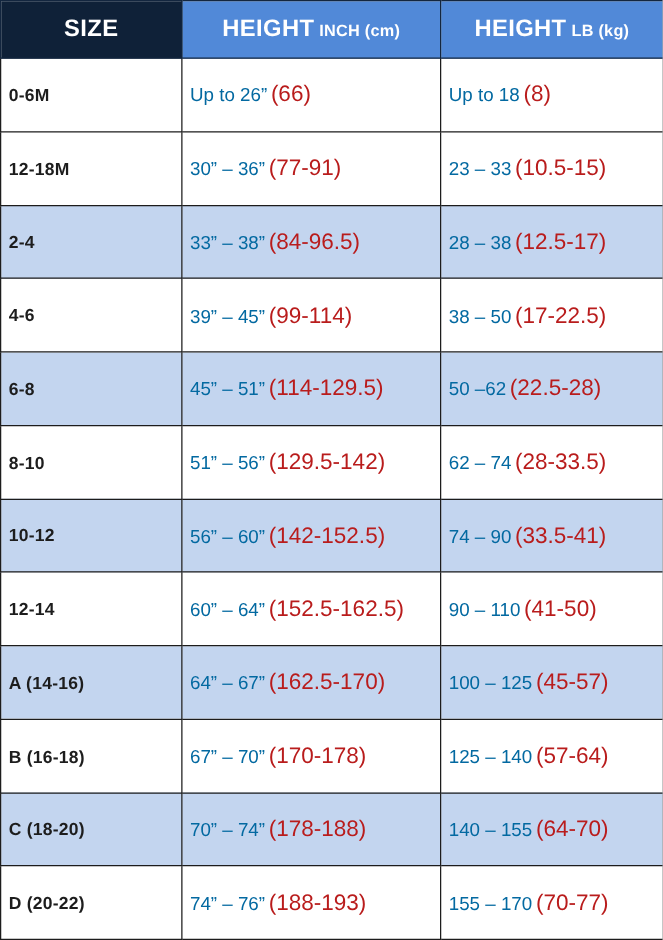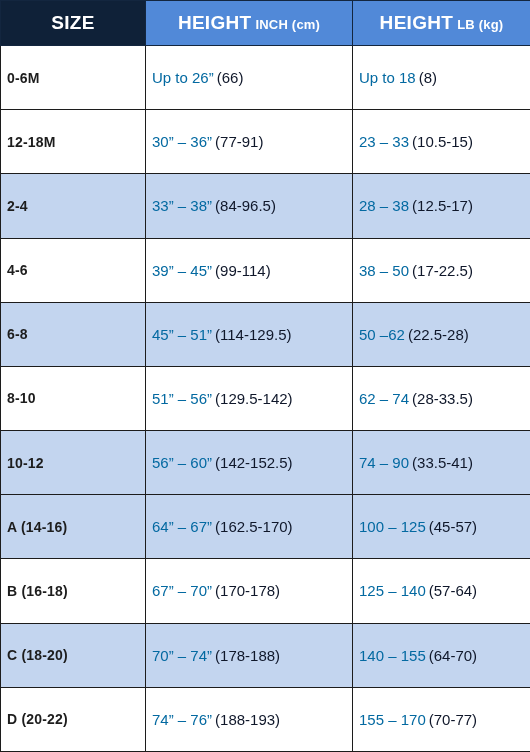--- a/index.html
+++ b/index.html
@@ -19,22 +19,22 @@
     height: 752px;
     border-collapse: collapse;
     table-layout: fixed;
   }
 
   .size-chart col.c-size   { width: 145px; }
   .size-chart col.c-height { width: 207px; }
   .size-chart col.c-weight { width: 178px; }
 
   thead th {
-    height: 34px;
-    padding: 11px;
+    height: 46px;
+    padding: 0;
     vertical-align: middle;
     color: #ffffff;
     border: 1px solid #13263f;
     box-sizing: border-box;
   }
 
   th.head-size {
     background: #0f2138;
     letter-spacing: 0.5px;
   }
@@ -77,22 +77,22 @@
     font-size: 15px;
     font-weight: normal;
     white-space: nowrap;
   }
 
   .val-main {
     font-size: 15px;
     color: #0369a1;
   }
   .val-metric {
-    font-size: 15px;
-    color: #0f172a;
+    font-size: 18px;
+    color: #b91c1c;
     margin-left: 3px;
   }
 </style>
 </head>
 <body>
 
 <table class="size-chart">
   <colgroup>
     <col class="c-size">
     <col class="c-height">
@@ -140,20 +140,25 @@
       <tr class="row-plain">
         <td class="cell-size">8-10</td>
         <td class="cell-value"><span class="val-main">51” – 56”</span><span class="val-metric">(129.5-142)</span></td>
         <td class="cell-value"><span class="val-main">62 – 74</span><span class="val-metric">(28-33.5)</span></td>
       </tr>
       <tr class="row-alt">
         <td class="cell-size">10-12</td>
         <td class="cell-value"><span class="val-main">56” – 60”</span><span class="val-metric">(142-152.5)</span></td>
         <td class="cell-value"><span class="val-main">74 – 90</span><span class="val-metric">(33.5-41)</span></td>
       </tr>
+      <tr class="row-plain">
+        <td class="cell-size">12-14</td>
+        <td class="cell-value"><span class="val-main">60” – 64”</span><span class="val-metric">(152.5-162.5)</span></td>
+        <td class="cell-value"><span class="val-main">90 – 110</span><span class="val-metric">(41-50)</span></td>
+      </tr>
       <tr class="row-alt">
         <td class="cell-size">A (14-16)</td>
         <td class="cell-value"><span class="val-main">64” – 67”</span><span class="val-metric">(162.5-170)</span></td>
         <td class="cell-value"><span class="val-main">100 – 125</span><span class="val-metric">(45-57)</span></td>
       </tr>
       <tr class="row-plain">
         <td class="cell-size">B (16-18)</td>
         <td class="cell-value"><span class="val-main">67” – 70”</span><span class="val-metric">(170-178)</span></td>
         <td class="cell-value"><span class="val-main">125 – 140</span><span class="val-metric">(57-64)</span></td>
       </tr>

